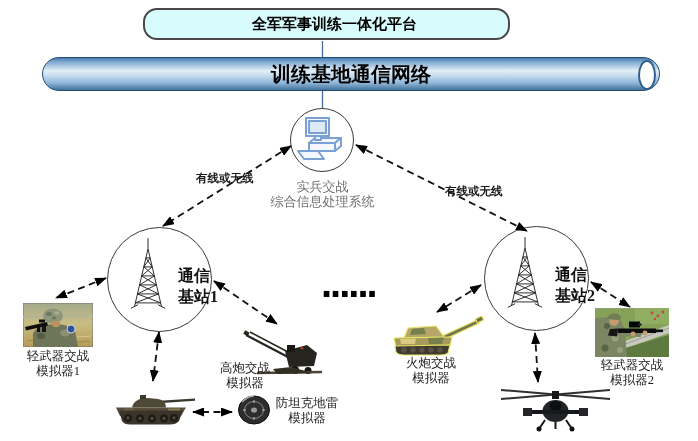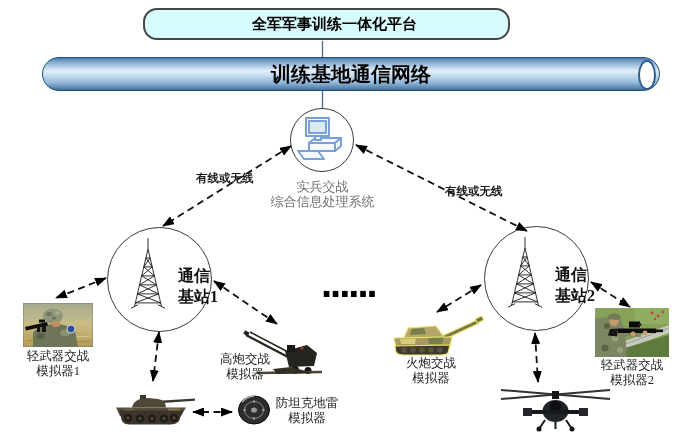--- a/index.html
+++ b/index.html
@@ -18,21 +18,21 @@
   .bs-label{position:absolute;font-size:16px;font-weight:bold;line-height:21px;color:#111;text-align:left;z-index:4;margin-left:12px;}
   #bs1-label{left:166px;top:265px;}
   #bs2-label{left:543px;top:264px;}
   .linklabel{position:absolute;font-size:11.5px;color:#1a1a1a;z-index:4;font-weight:bold;}
   #linklabel-left{left:196px;top:171px;}
   #linklabel-right{left:445px;top:184px;}
   .ellipsis{position:absolute;left:321px;top:264px;font-size:40px;font-weight:bold;color:#000;letter-spacing:-2px;z-index:4;line-height:38px;font-family:"Liberation Sans",sans-serif;}
   .eq-label{position:absolute;text-align:center;font-size:12.5px;line-height:14.5px;color:#222;z-index:4;}
   #lbl-s1{left:16px;top:349px;width:84px;}
   #lbl-tank{left:28px;top:388px;width:88px;}
-  #lbl-gun{left:205px;top:352px;width:80px;}
+  #lbl-gun{left:205px;top:361px;width:80px;}
   #lbl-mine{left:268px;top:396px;width:78px;}
   #lbl-art{left:392px;top:356px;width:78px;}
   #lbl-heli{left:437px;top:398px;width:76px;}
   #lbl-s2{left:594px;top:358px;width:76px;}
   .photo{position:absolute;z-index:2;}
 </style>
 </head>
 <body>
 
 <div id="stage">

